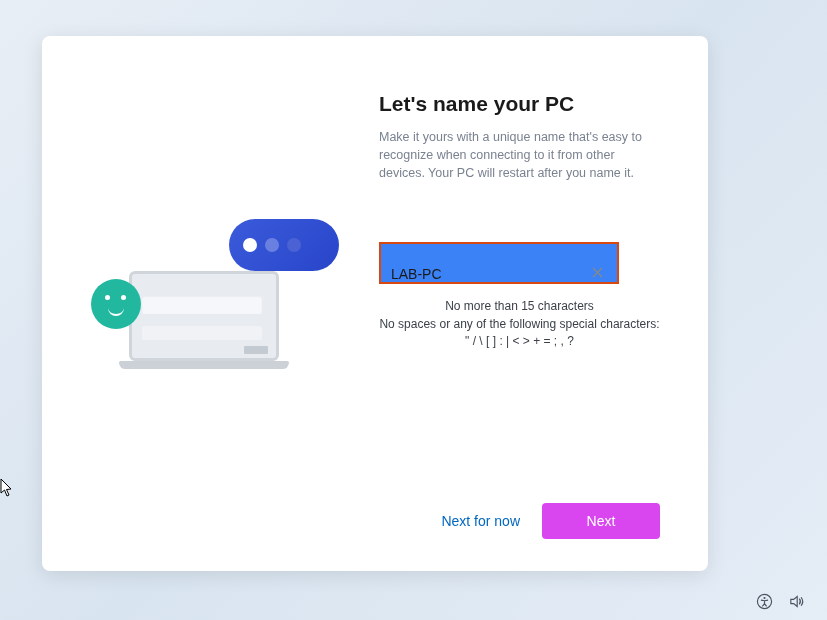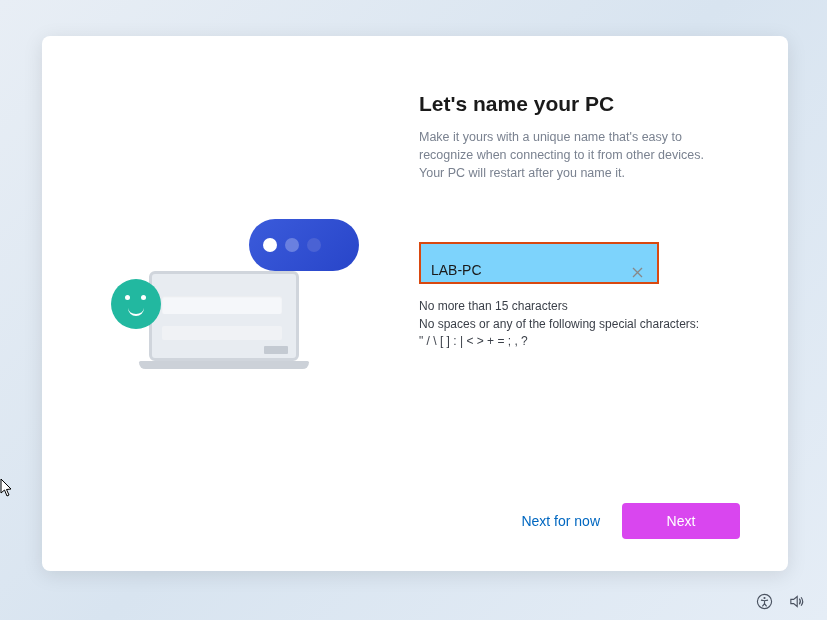--- a/index.html
+++ b/index.html
@@ -8,21 +8,21 @@
       height: 620px;
       background: linear-gradient(135deg, #e8eef5 0%, #d8e4f0 50%, #e5edf6 100%);
       font-family: "Segoe UI", Arial, sans-serif;
       overflow: hidden;
       position: relative;
     }
     .card {
       position: absolute;
       left: 42px;
       top: 36px;
-      width: 746px;
+      width: 666px;
       height: 535px;
       background: #ffffff;
       border-radius: 8px;
       box-shadow: 0 4px 20px rgba(0,0,0,0.1);
       display: flex;
     }
     .left-pane {
       width: 50%;
       position: relative;
       display: flex;
@@ -157,24 +157,24 @@
       color: #7a8290;
       line-height: 1.45;
       margin-bottom: 60px;
       padding-right: 10px;
     }
     .input-wrap {
       position: relative;
       width: 240px;
       height: 42px;
       border: 2px solid #d9480f;
-      background: #7dd3fc;
-      display: flex;
-      align-items: flex-start;
-      padding: 18px 10px;
+      background: #3b82f6;
+      display: flex;
+      align-items: flex-end;
+      padding: 0 10px;
       margin-bottom: 14px;
     }
     .pc-name-input {
       flex: 1;
       border: none;
       outline: none;
       font-size: 14px;
       color: #1a1a1a;
       background: transparent;
       font-family: inherit;
@@ -186,20 +186,21 @@
       align-items: center;
       justify-content: center;
       cursor: pointer;
       color: #888;
       font-size: 14px;
     }
     .hint {
       font-size: 12px;
       color: #3a3f48;
       line-height: 1.45;
+      text-align: center;
     }
     .footer {
       margin-top: auto;
       display: flex;
       justify-content: flex-end;
       align-items: center;
       gap: 22px;
       padding-bottom: 8px;
     }
     .skip-link {

